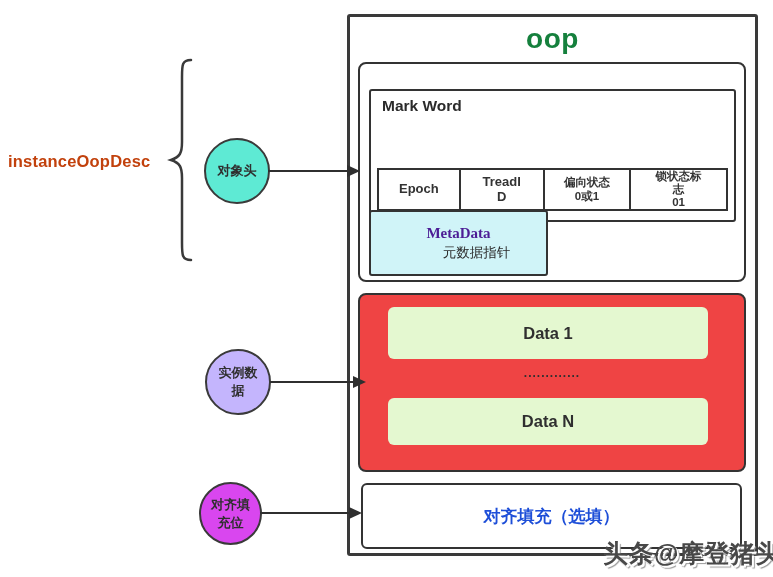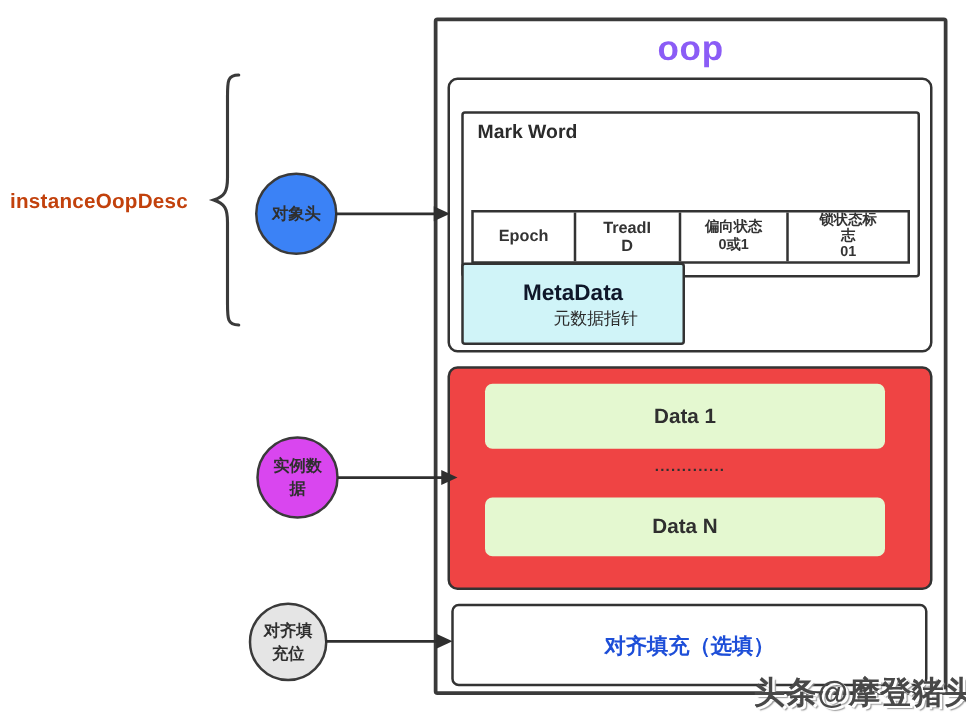--- a/index.html
+++ b/index.html
@@ -29,21 +29,21 @@
   .arrow line{stroke:#2f2f2f;stroke-width:2.2;}
   .arrow polygon{fill:#2f2f2f;}
 
   
   .oop-box{
     left:347px;top:14px;width:411px;height:542px;
     border:3px solid #3a3a3a;border-radius:3px;background:#fff;
   }
   .oop-title{
     position:absolute;left:0;top:6px;width:100%;text-align:center;
-    font-size:28px;font-weight:bold;color:#8b5cf6;letter-spacing:.5px;
+    font-size:28px;font-weight:bold;color:#15803d;letter-spacing:.5px;
   }
 
   
   .inner1{
     position:absolute;left:8px;top:45px;width:384px;height:216px;
     border:2.5px solid #333;border-radius:8px;background:#fff;
   }
   .markword-box{
     position:absolute;left:9px;top:9px;width:363px;height:129px;
     border:2px solid #333;border-radius:3px;margin-top:16px;
@@ -69,21 +69,21 @@
   .cell.cn{font-size:11.5px;line-height:1.15;}
 
   .tag-box{
     position:absolute;top:146px;height:62px;
     border:2px solid #333;border-radius:3px;background:#d0f4f8;
     display:flex;flex-direction:column;align-items:center;justify-content:center;
     text-align:center;line-height:1.3;
   }
   .metadata-box{left:9px;width:175px;}
   .array-box{left:191px;width:181px;}
-  .tag-title{font-size:18px;font-weight:bold;color:#0f172a;}
+  .tag-title{font-size:15px;font-weight:bold;color:#4c1d95;font-family:Liberation Serif, serif;}
   .tag-sub{font-size:13.5px;font-weight:normal;color:#2b2b2b;margin-left:36px;}
 
   
   .inner2{
     position:absolute;left:8px;top:276px;width:384px;height:175px;
     border:2.5px solid #333;border-radius:8px;background:#ef4444;
   }
   .data-bar{
     position:absolute;left:28px;width:320px;border-radius:6px;background:#e4f8d0;
     display:flex;align-items:center;justify-content:center;
@@ -114,24 +114,24 @@
 </style>
 </head>
 <body>
 
 <div class="abs left-label">instanceOopDesc</div>
 
 <svg class="abs brace-svg" width="30" height="206" viewBox="0 0 30 206">
   <path d="M 24 3 C 15 3 15 8 15 20 L 15 85 C 15 96 13 100 4 103 C 13 106 15 110 15 121 L 15 186 C 15 198 15 203 24 203" fill="none" stroke="#3a3a3a" stroke-width="2.5" stroke-linecap="round"></path>
 </svg>
 
-<div class="abs circle circle1 ml" style="background:#3b82f6">对象头</div>
-<div class="abs circle circle2 ml" style="background:#d946ef">实例数
+<div class="abs circle circle1 ml" style="background:#5eead4">对象头</div>
+<div class="abs circle circle2 ml" style="background:#c4b5fd">实例数
 据</div>
-<div class="abs circle circle3 ml" style="background:#e5e5e5">对齐填
+<div class="abs circle circle3 ml" style="background:#d946ef">对齐填
 充位</div>
 
 <svg class="abs arrow" style="left:268px;top:163px" width="92" height="16">
   <line x1="0" y1="8" x2="80" y2="8"></line>
     <polygon points="79,2 92,8 79,14"></polygon>
 </svg>
 <svg class="abs arrow" style="left:270px;top:374px" width="96" height="16">
   <line x1="0" y1="8" x2="84" y2="8"></line>
     <polygon points="83,2 96,8 83,14"></polygon>
 </svg>

